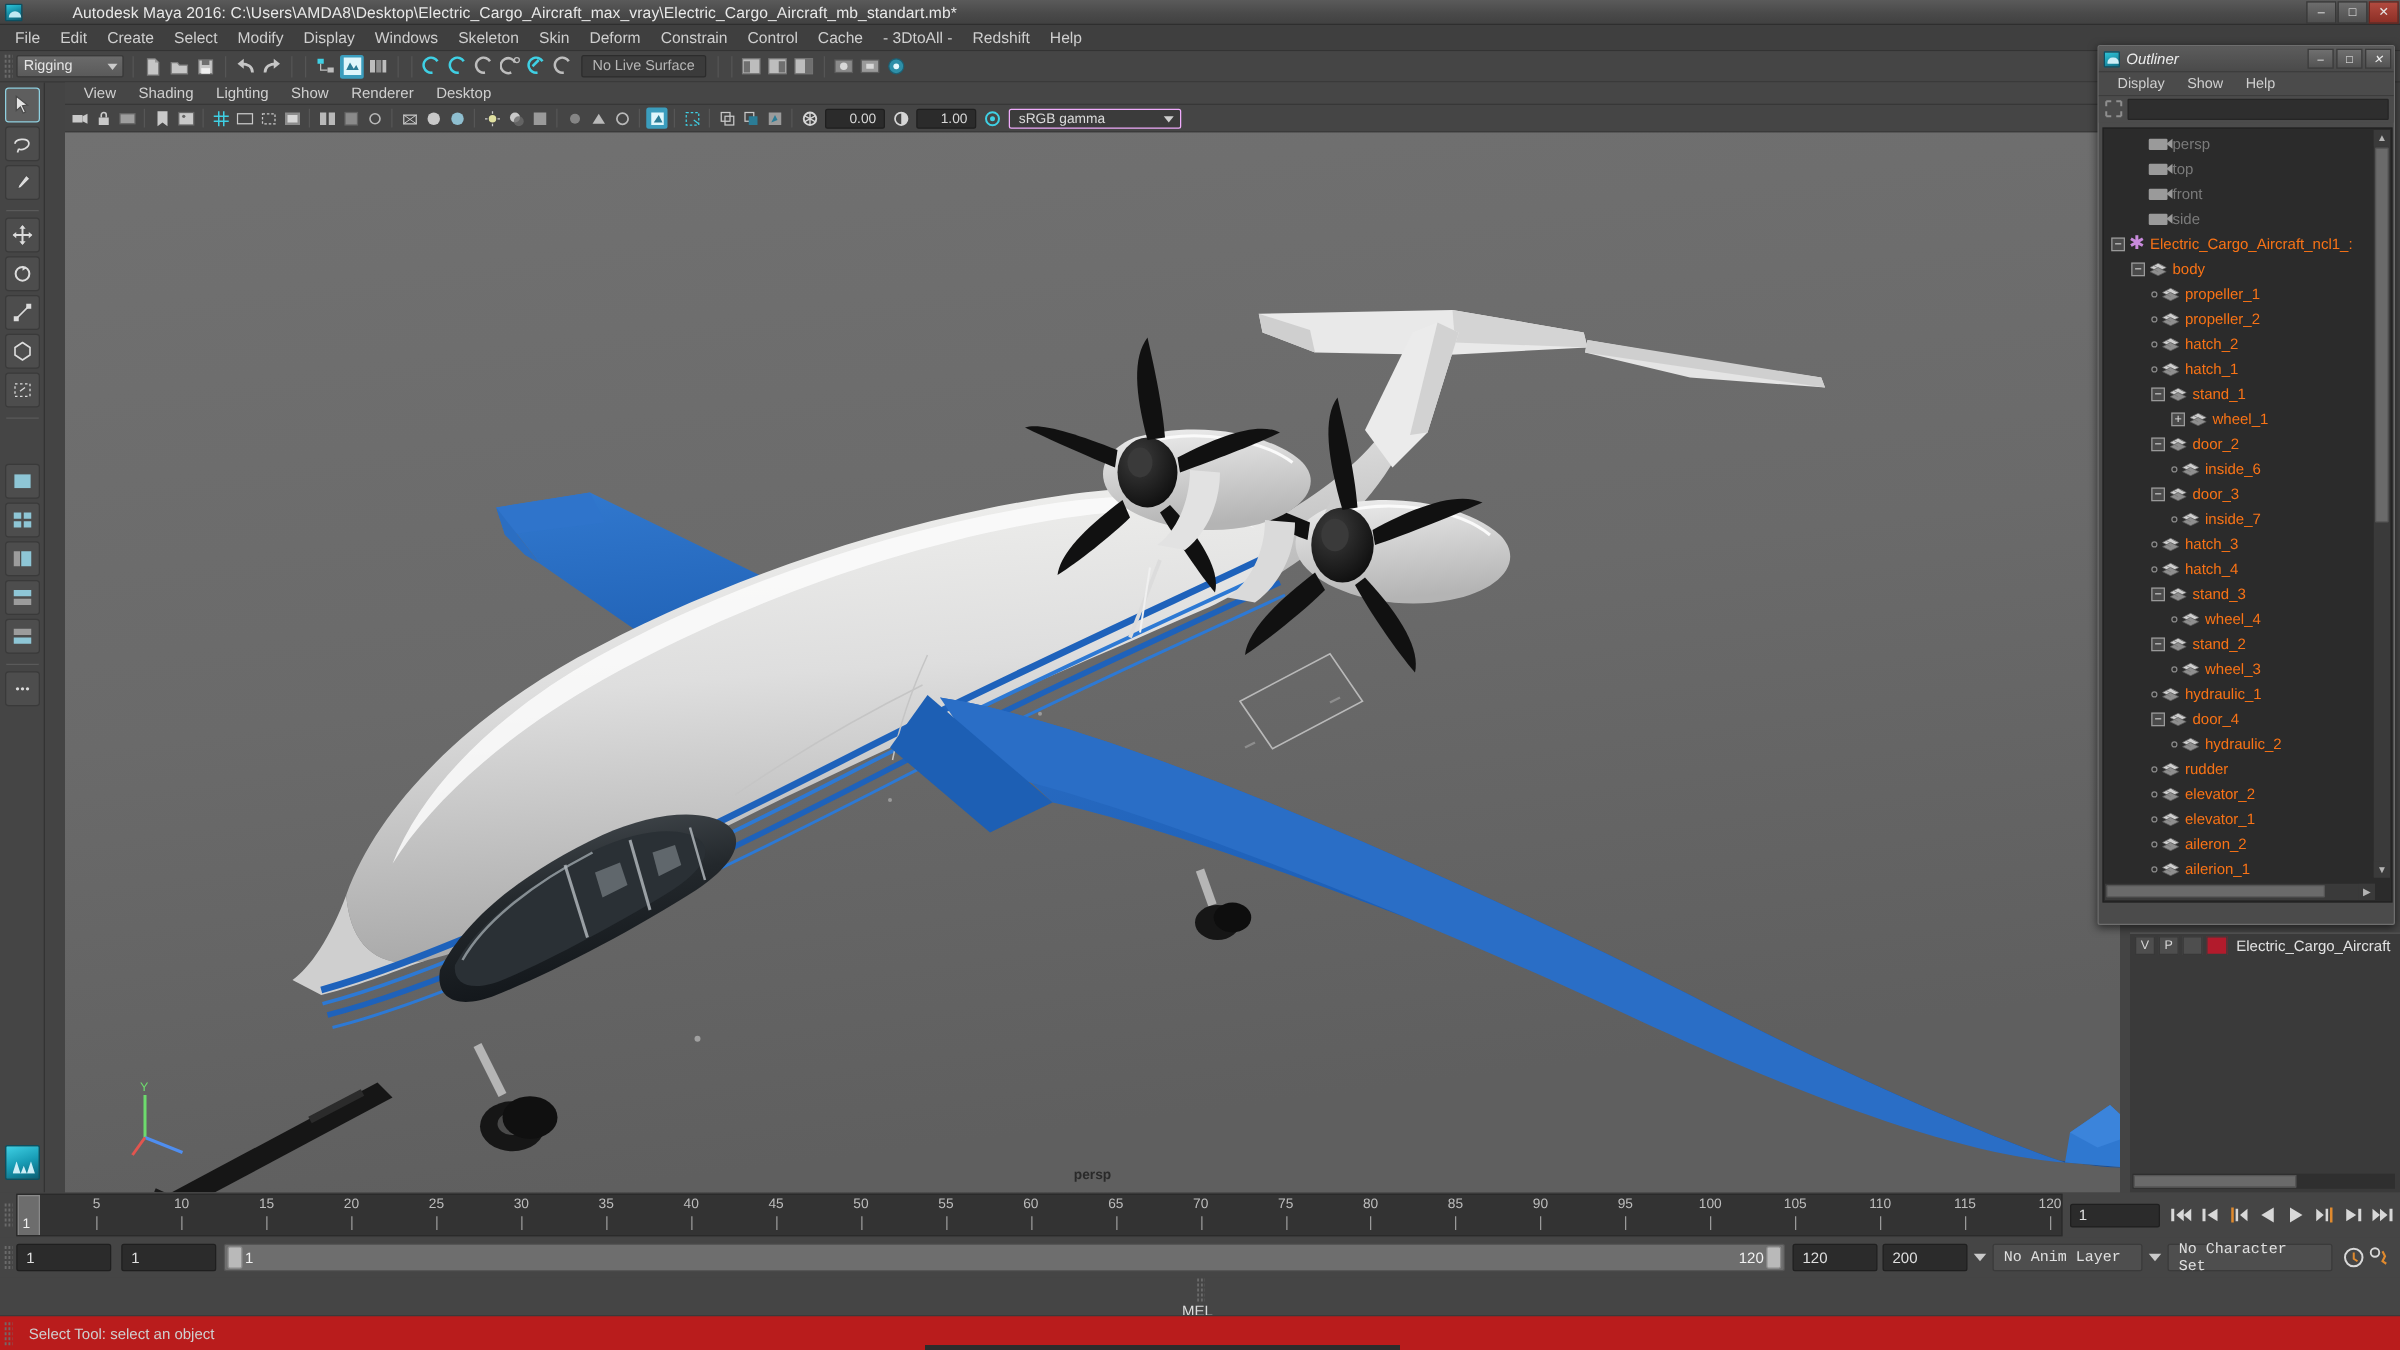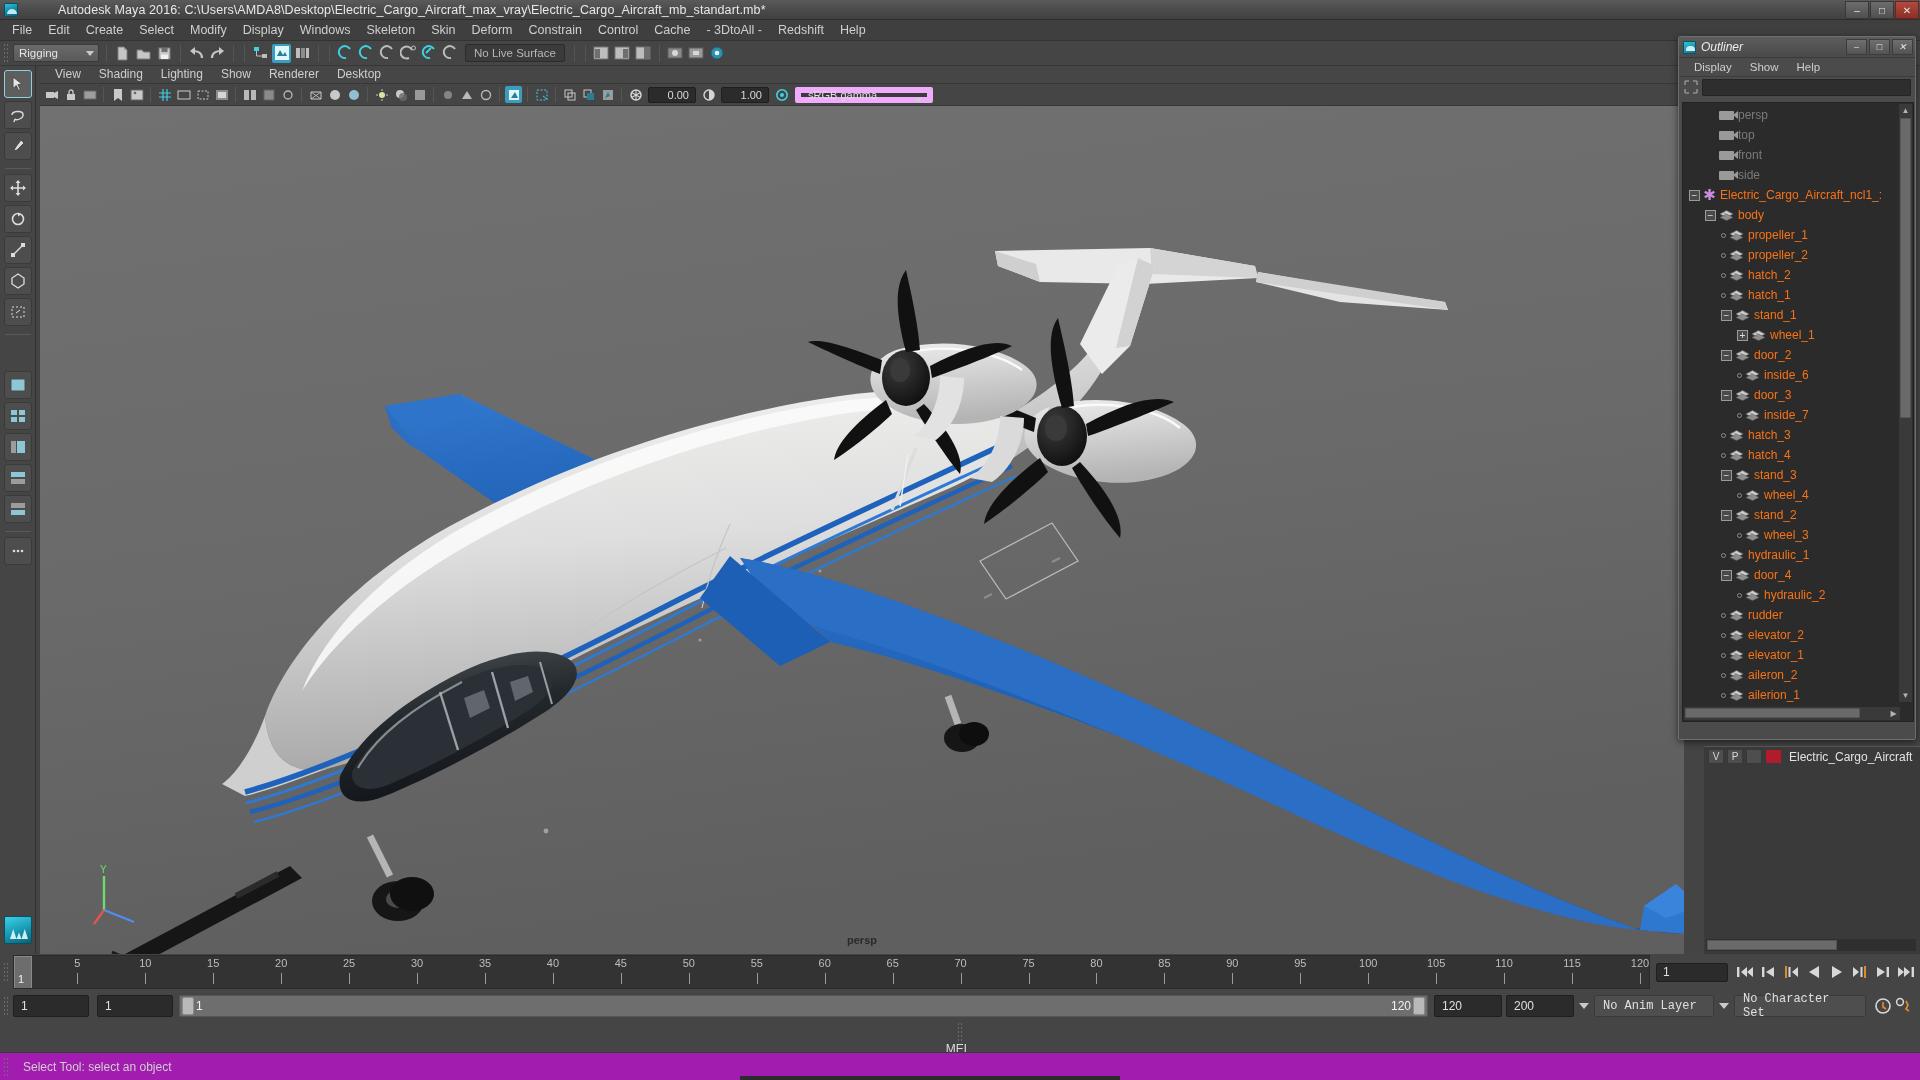--- a/index.html
+++ b/index.html
@@ -96,21 +96,21 @@
   .toolsep{ width:26px;height:1px;background:#5a5a5a;margin:5px 0; }
   .maya-logo{
     position:absolute;left:4px;bottom:10px;width:28px;height:28px;
     background:linear-gradient(160deg,#3fd0e4 0%,#189db6 50%,#0b5f74 100%);
     border:1px solid #0b5060;border-radius:2px;
   }
   .maya-logo:after{content:"";position:absolute;left:5px;bottom:4px;width:18px;height:10px;
     background:#cdeef6;clip-path:polygon(0 100%,18% 0,36% 100%,50% 35%,64% 100%,82% 0,100% 100%);}
 
   
-  .vp-wrap{ position:absolute; left:40px; top:66px; width:1644px; height:888px; background:#444; }
+  .vp-wrap{ position:absolute; left:52px; top:66px; width:1644px; height:888px; background:#444; }
   .vp-menubar{
     height:18px;background:#464646;border-bottom:1px solid #373737;
     display:flex;align-items:center;padding-left:6px;
   }
   .vp-menubar .menu-item{ font-size:12px;padding:1px 9px 2px; }
   .vp-toolbar{
     height:22px;background:#454545;border-bottom:1px solid #373737;
     display:flex;align-items:center;padding-left:2px;
   }
   .vp-tbtn{
@@ -118,21 +118,21 @@
     display:flex;align-items:center;justify-content:center;
   }
   .vp-tbtn.on{ background:#3b9dbd; }
   .vsep{ width:1px;height:15px;background:#565656;margin:0 4px;flex:0 0 auto;}
   .numfield{
     width:48px;height:16px;background:#2b2b2b;border:1px solid #1f1f1f;border-radius:2px;
     font-size:11px;color:#d8d8d8;display:flex;align-items:center;justify-content:flex-end;
     padding-right:6px; margin:0 3px; flex:0 0 auto;
   }
   .gamma-combo{
-    width:138px;height:16px;background:#3b3b3b;border:6px solid #f0abfc;border-radius:2px;
+    width:138px;height:16px;background:#3b3b3b;border:1px solid #f0abfc;border-radius:2px;
     display:flex;align-items:center;padding-left:7px;font-size:11px;color:#dcdcdc;
     position:relative;margin-left:4px;flex:0 0 auto;
   }
   .gamma-combo .carr{position:absolute;right:5px;top:5px;
     border-left:4px solid transparent;border-right:4px solid transparent;border-top:5px solid #cfcfcf;}
 
   
   .viewport{
     position:relative; width:100%; height:848px;
     background:linear-gradient(170deg,#6d6d6d 0%,#6a6a6a 40%,#636363 100%);
@@ -285,21 +285,21 @@
     position:absolute;left:0;top:1022px;width:1920px;height:30px;
     background:#454545;display:flex;align-items:center;flex-direction:column;
   }
   .mel-lbl{ font-size:12px;color:#dcdcdc;padding:0 10px 0 6px;flex:0 0 auto; }
   .cmd-input{ height:21px;background:#2e2e2e;border:1px solid #242424;border-radius:2px;flex:0 0 auto; }
   .cmd-output{ height:21px;background:#2e2e2e;border:1px solid #242424;border-radius:2px;flex:1;margin:0 4px; }
 
   
   .helpline{
     position:absolute;left:0;top:1052px;width:1920px;height:28px;
-    background:#a21caf;border-top:1px solid #3a3a3a;display:flex;align-items:center;
+    background:#b91c1c;border-top:1px solid #3a3a3a;display:flex;align-items:center;
   }
   .help-txt{ font-size:12px;color:#cfcfcf;padding-left:10px; }
   .help-bottom{ position:absolute;left:740px;bottom:0;width:380px;height:4px;background:#2c2c2c; }
 </style>
 </head>
 <body>
 
 <div id="app">
 
   <div class="titlebar">

